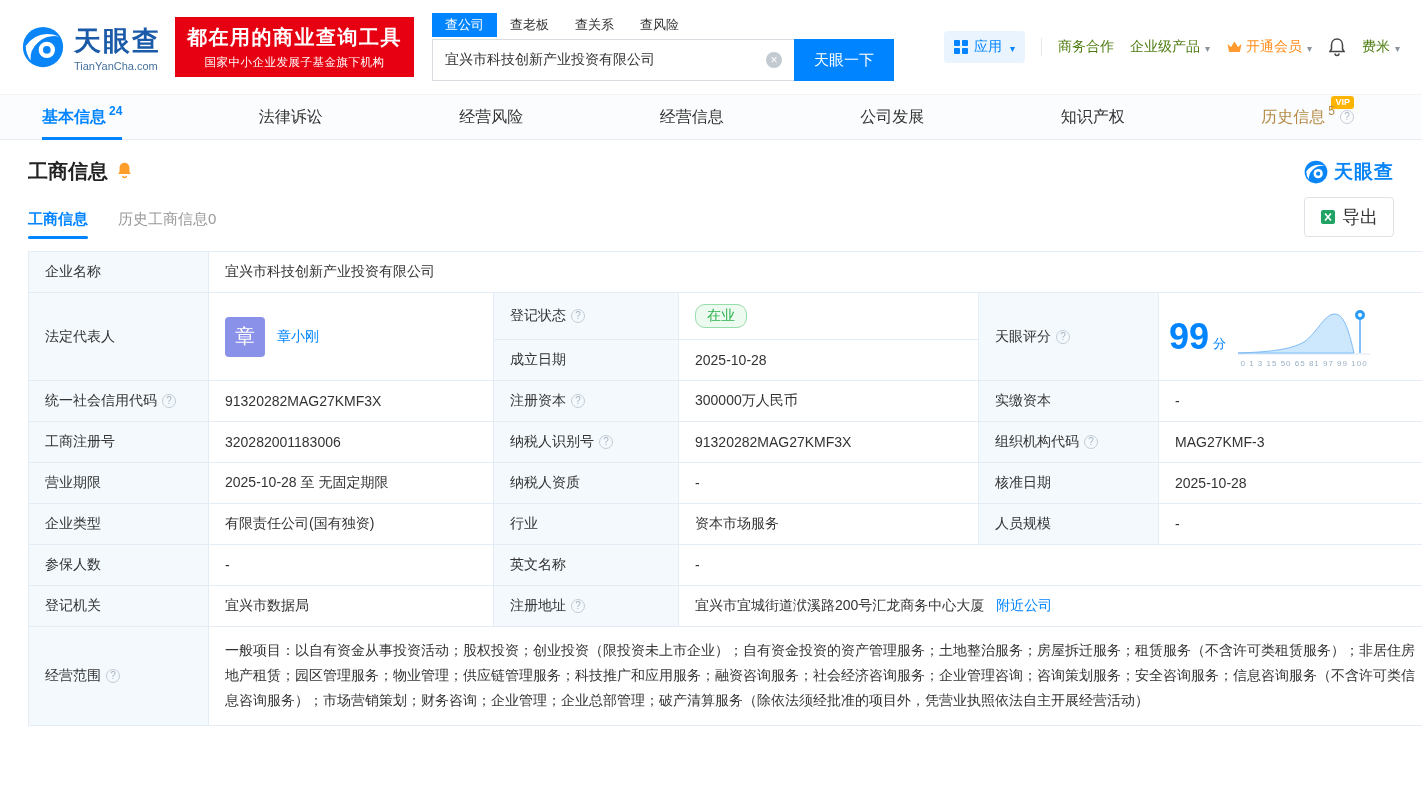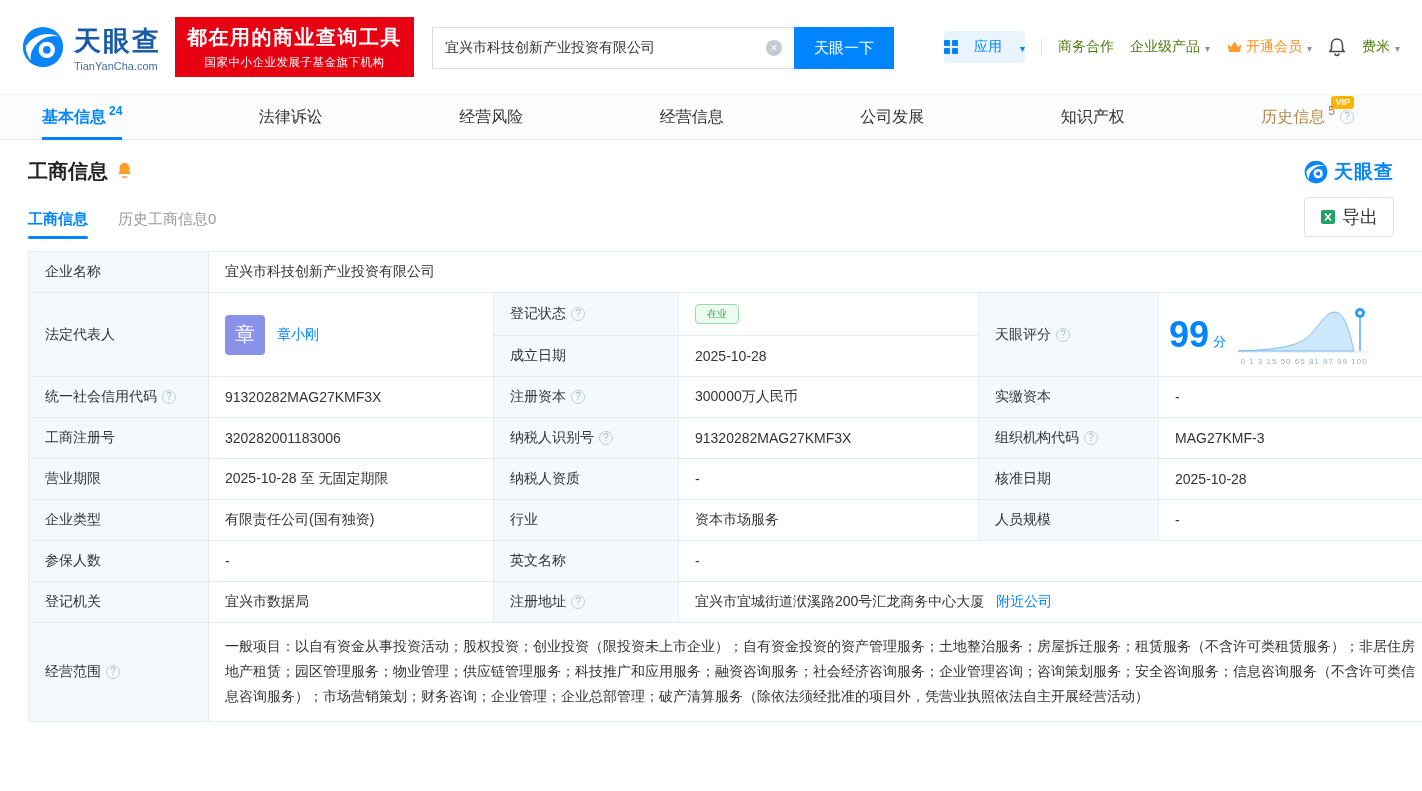--- a/index.html
+++ b/index.html
@@ -21,21 +21,21 @@
   .search-tabs { display:flex; }
   .stab { font-size:13px; padding:3px 13px; cursor:pointer; color:#333; }
   .stab.active { background:#0084ff; color:#fff; }
   .search-row { display:flex; margin-top:2px; }
   .search-box { position:relative; }
   .search-input { width:362px; height:42px; border:1px solid #d9dde2; border-right:none; padding:0 36px 0 12px; font-size:14px; color:#333; outline:none; font-family:inherit; }
   .clear-icon { position:absolute; right:12px; top:13px; width:16px; height:16px; border-radius:50%; background:#c3cad1; cursor:pointer; }
   .clear-icon::after { content:"×"; color:#fff; font-size:12px; line-height:16px; display:block; text-align:center; }
   .search-btn { width:100px; height:42px; background:#0084ff; color:#fff; border:none; font-size:15px; cursor:pointer; font-family:inherit; }
   .top-right { margin-left:auto; display:flex; align-items:center; gap:16px; font-size:14px; white-space:nowrap; }
-  .apps-chip { display:flex; align-items:center; gap:16px; background:#eaf4ff; color:#0084ff; padding:7px 0; border-radius:4px; cursor:pointer; }
+  .apps-chip { display:flex; align-items:center; gap:6px; background:#eaf4ff; color:#0084ff; padding:7px 10px; border-radius:4px; cursor:pointer; }
   .caret::after { content:"▾"; font-size:10px; margin-left:2px; color:#8a939c; }
   .caret.blue::after { color:#0084ff; }
   .vdiv { width:1px; height:18px; background:#e3e6ea; }
   .toplink { display:flex; align-items:center; gap:3px; color:#4d7c0f; cursor:pointer; }
   .toplink.vip { color:#ff8f1f; }
   .bell-wrap { display:flex; align-items:center; cursor:pointer; }
   
   .main-tabs { display:flex; justify-content:space-between; align-items:stretch; padding:0 62px 0 42px; height:46px; border-top:1px solid #f1f3f6; border-bottom:1px solid #e9edf2; background:#fbfcfd; }
   .mtab { position:relative; display:flex; align-items:center; font-size:16px; color:#333; cursor:pointer; }
   .mtab-count { font-size:12px; margin-left:3px; vertical-align:super; position:relative; top:-6px; }
@@ -53,21 +53,21 @@
   .wm-text { color:#0a85f7; font-size:19px; font-weight:bold; letter-spacing:1px; }
   .subtab-row { display:flex; align-items:flex-end; padding:0 28px; margin-top:12px; }
   .subtab { font-size:15px; color:#999; margin-right:30px; padding-bottom:10px; position:relative; cursor:pointer; }
   .subtab.active { color:#0084ff; font-weight:bold; }
   .subtab.active::after { content:""; position:absolute; bottom:0; left:0; right:0; height:3px; background:#0084ff; border-radius:2px; }
   .export-btn { margin-left:auto; margin-bottom:2px; display:flex; align-items:center; gap:6px; background:#fff; border:1px solid #dfe3e8; border-radius:4px; padding:7px 15px; font-size:18px; color:#333; cursor:pointer; font-family:inherit; }
   
   .info-table { width:1406px; margin:12px 28px 0; border-collapse:collapse; font-size:14px; table-layout:fixed; }
   .info-table td { border:1px solid #e4edf5; padding:11px 16px; vertical-align:middle; color:#333; word-break:break-all; }
   .info-table td.lbl { background:#f3f9fd; }
-  .badge-green { display:inline-block; padding:2px 11px; font-size:10px; color:#2bb24c; background:#edfaf0; border:1px solid #97dcab; border-radius:4px; }
+  .badge-green { display:inline-block; padding:2px 11px; font-size:14px; color:#2bb24c; background:#edfaf0; border:1px solid #97dcab; border-radius:10px; }
   .rep { display:flex; align-items:center; gap:12px; }
   .avatar { width:40px; height:40px; background:#8a91e8; border-radius:4px; color:#fff; font-size:20px; display:flex; align-items:center; justify-content:center; cursor:pointer; flex:none; }
   .link { color:#0084ff; text-decoration:none; cursor:pointer; }
   .nearby { margin-left:12px; white-space:nowrap; }
   .score-cell { padding:4px 10px !important; }
   .score-wrap { display:flex; align-items:center; gap:12px; }
   .score-num { font-size:36px; font-weight:bold; color:#0084ff; }
   .score-unit { font-size:13px; color:#0084ff; align-self:center; margin-top:14px; margin-left:-8px; }
   .score-chart { display:flex; flex-direction:column; align-items:center; }
   .ticks { font-size:8px; color:#9ab0c4; letter-spacing:1px; white-space:nowrap; margin-top:1px; }
@@ -90,20 +90,26 @@
       <div class="logo-en">TianYanCha.com</div>
     </div>
   </div>
 
   <div class="promo">
     <div class="promo-l1">都在用的商业查询工具</div>
     <div class="promo-l2">国家中小企业发展子基金旗下机构</div>
   </div>
 
   <div class="search-area">
+    <div class="search-tabs">
+      <div class="stab active">查公司</div>
+      <div class="stab">查老板</div>
+      <div class="stab">查关系</div>
+      <div class="stab">查风险</div>
+    </div>
     <div class="search-row">
       <div class="search-box">
         <input class="search-input" value="宜兴市科技创新产业投资有限公司" style="">
         <span class="clear-icon"></span>
       </div>
       <button class="search-btn">天眼一下</button>
     </div>
   </div>
 
   <div class="top-right">

